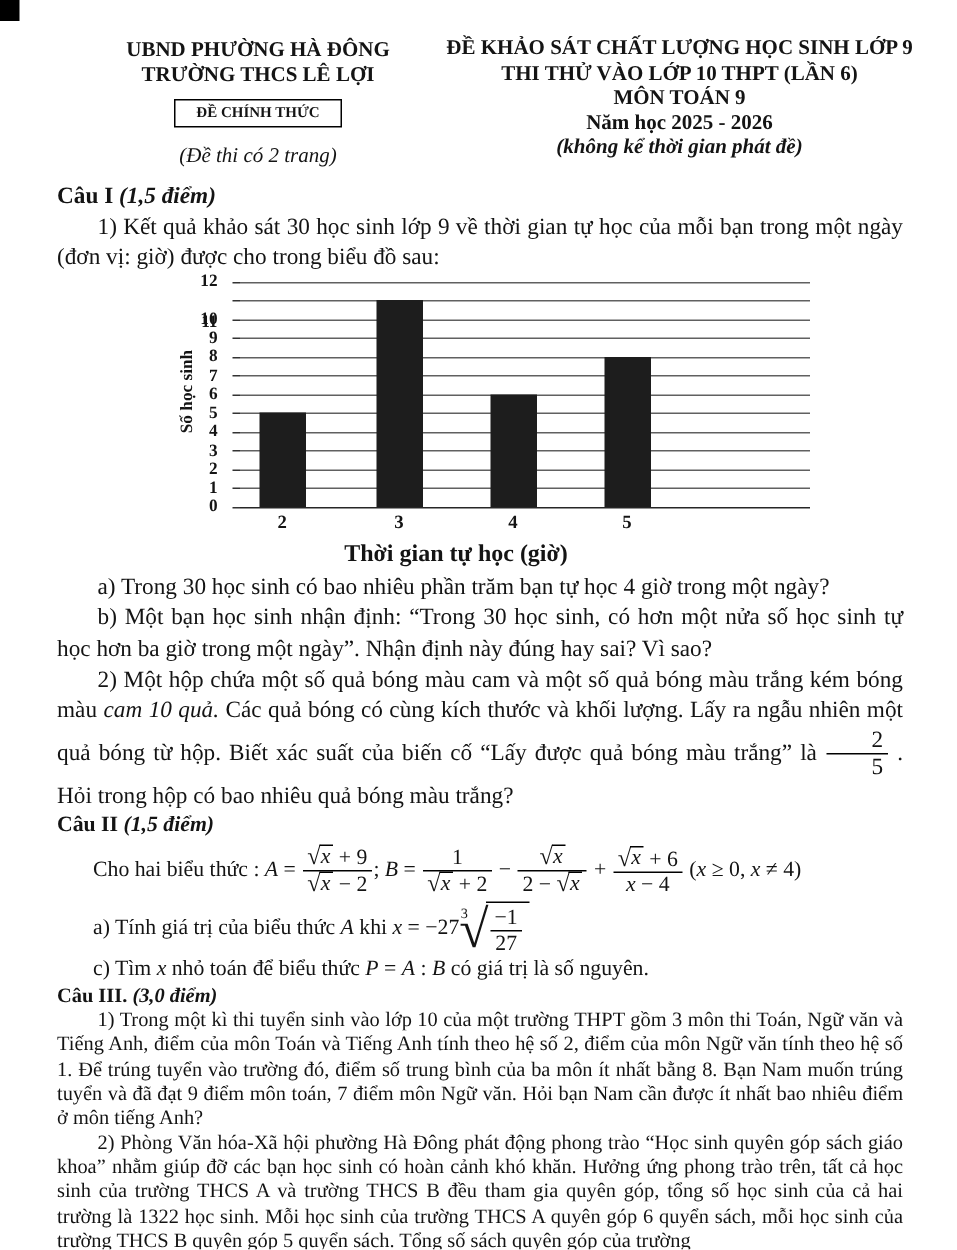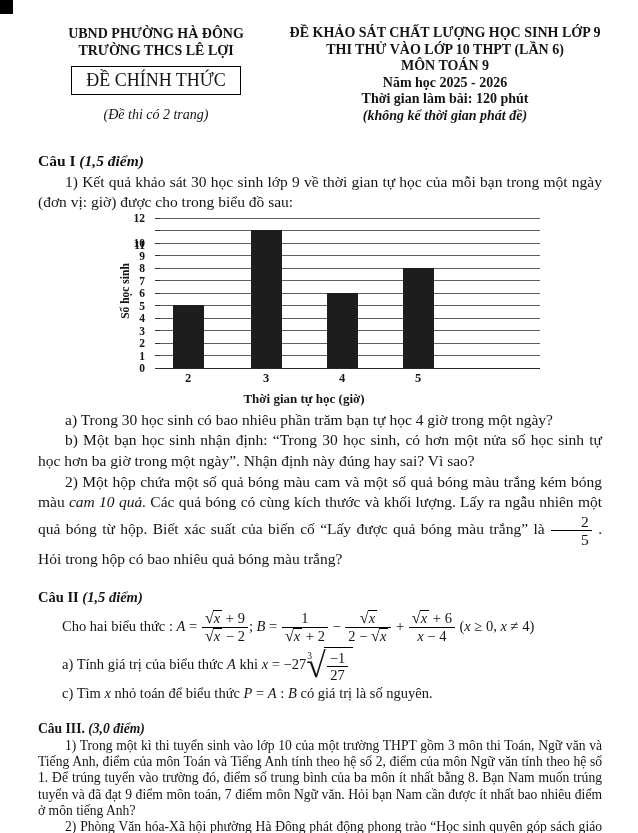--- a/index.html
+++ b/index.html
@@ -1,34 +1,34 @@
 <!DOCTYPE html>
 <html><head>
 <meta charset="utf-8">
 <style>
   html,body{margin:0;padding:0;background:#ffffff;}
   .page{width:638px;height:833px;position:relative;background:#ffffff;color:#141414;
         font-family:"Liberation Serif",serif;overflow:hidden;}
   .corner{position:absolute;left:0;top:0;width:13px;height:14px;background:#000;}
 
   
-  .header{display:flex;padding:25px 28px 0 32px;}
+  .header{display:flex;padding:25px 28px 0 48px;}
   .hleft{width:248px;text-align:center;}
   .hleft .ln{font-weight:bold;font-size:14px;line-height:17px;}
-  .obox{display:inline-block;border:1.7px solid #000;padding:3px 14px;font-weight:normal;
-        font-size:18px;margin-top:7px;}
+  .obox{display:inline-block;border:1.7px solid #000;padding:3px 14px;font-weight:bold;
+        font-size:10px;margin-top:7px;}
   .pnote{font-style:italic;font-size:14px;margin-top:12px;}
   .hright{flex:1;text-align:center;}
   .hright .ln{font-weight:bold;font-size:14px;line-height:16.5px;}
   .hright .ln.it{font-style:italic;}
 
   
   .doc{padding:8px 36px 0 38px;}
   .blk{margin:0;}
-  .heading{font-weight:bold;margin-top:19px;}
+  .heading{font-weight:bold;margin-top:0;}
   .p{text-align:justify;text-indent:27px;}
   .item{margin-left:24px;}
   .formula{margin-left:24px;margin-top:3px;margin-bottom:2px;}
   .s1{font-size:15.5px;line-height:1.33;}
   .s2{font-size:14.5px;line-height:1.3;}
   .s3{font-size:13.6px;line-height:1.2;}
   span.b{font-weight:bold;}
   span.i{font-style:italic;}
 
   
@@ -48,41 +48,40 @@
   .plot{position:relative;height:150px;width:380px;}
   .grid{position:absolute;left:0;right:0;height:1px;background:#606060;}
   .grid.zero{background:#262626;}
   .ytick{position:absolute;left:-5px;width:5px;height:1px;background:#333;}
   .ylab{position:absolute;right:calc(100% + 15px);transform:translateY(50%);
         font-weight:bold;font-size:11.5px;line-height:1;}
   .bar{position:absolute;bottom:1px;}
   .xlab{position:absolute;top:152px;width:32px;text-align:center;font-weight:bold;font-size:12.5px;}
   .y-title{position:absolute;left:-100px;top:66px;width:130px;text-align:center;
            transform:rotate(-90deg);font-weight:bold;font-size:11.5px;}
-  .x-title{font-weight:bold;font-size:13px;text-align:center;width:300px;margin:22px 0 0 -6px;}
+  .x-title{font-weight:bold;font-size:16px;text-align:center;width:300px;margin:22px 0 0 -6px;}
 </style>
 </head>
 <body>
 
 <div class="page">
   <div class="corner"></div>
 
   <div class="header">
     <div class="hleft">
       <div class="ln">UBND PHƯỜNG HÀ ĐÔNG</div>
       <div class="ln">TRƯỜNG THCS LÊ LỢI</div>
       <div><span class="obox">ĐỀ CHÍNH THỨC</span></div>
       <div class="pnote">(Đề thi có 2 trang)</div>
     </div>
     <div class="hright">
       <div class="ln">ĐỀ KHẢO SÁT CHẤT LƯỢNG HỌC SINH LỚP 9</div>
       <div class="ln">THI THỬ VÀO LỚP 10 THPT (LẦN 6)</div>
       <div class="ln">MÔN TOÁN 9</div>
       <div class="ln">Năm học 2025 - 2026</div>
-      <div class="ln">Thời gian làm bài: 120 phút</div>
       <div class="ln it">(không kể thời gian phát đề)</div>
     </div>
   </div>
 
   <div class="doc" id="doc-body">
       <div class="blk heading s1"><span class="b ">Câu I </span><span class="b i">(1,5 điểm)</span></div>
       <div class="blk p s1"><span>1) Kết quả khảo sát 30 học sinh lớp 9 về thời gian tự học của mỗi bạn trong một ngày (đơn vị: giờ) được cho trong biểu đồ sau:</span></div>
       <div class="chart-wrap">
         <div class="y-title">Số học sinh</div>
         <div class="plot">

